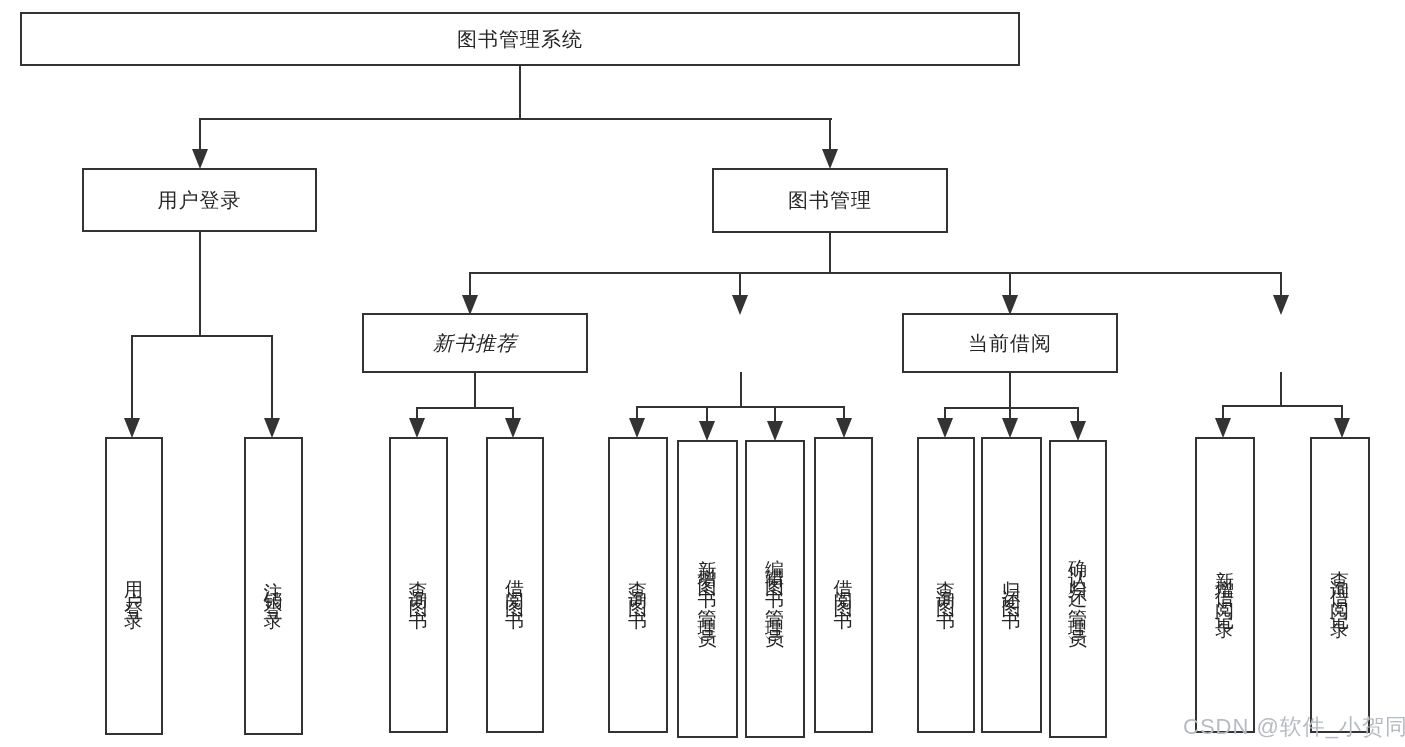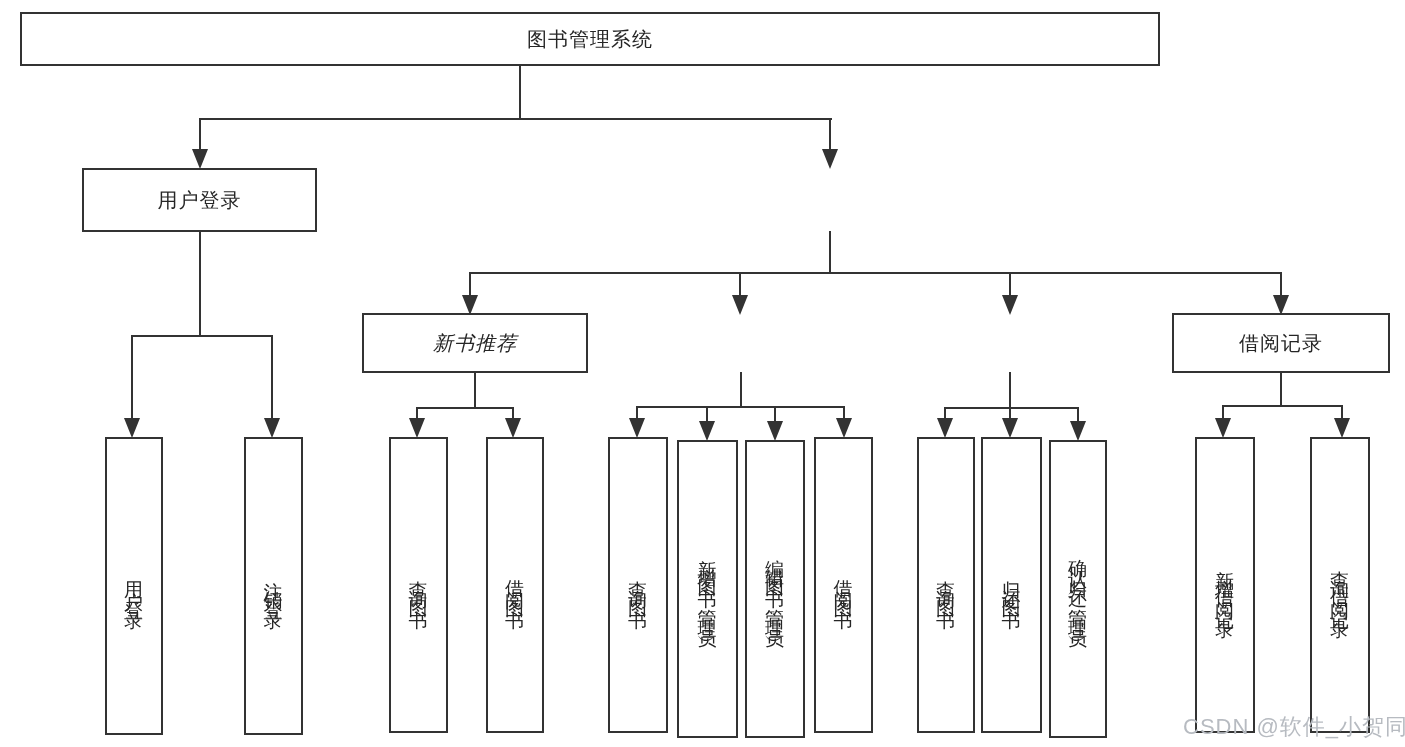--- a/index.html
+++ b/index.html
@@ -60,26 +60,27 @@
     letter-spacing: 1px;
     z-index: 5;
     white-space: nowrap;
   }
 </style>
 </head>
 <body>
 
 <div class="stage">
 
-  <div class="box" style="left:20px; top:12px; width:1140px; height:54px;">图书管理系统</div>
+  <div class="box" style="left:20px; top:12px; width:1000px; height:54px;">图书管理系统</div>
 
   <div class="box" style="left:82px; top:168px; width:235px; height:64px;">用户登录</div>
+  <div class="box" style="left:712px; top:168px; width:236px; height:65px;">图书管理</div>
 
   <div class="box" style="left:362px; top:313px; width:226px; height:60px;font-style:italic;">新书推荐</div>
-  <div class="box" style="left:1172px; top:313px; width:218px; height:60px;">借阅记录</div>
+  <div class="box" style="left:902px; top:313px; width:216px; height:60px;">当前借阅</div>
 
   <div class="box leaf" style="left:105px; top:437px; width:58px; height:298px;">用户登录</div>
   <div class="box leaf" style="left:244px; top:437px; width:59px; height:298px;">注销登录</div>
 
   <div class="box leaf" style="left:389px; top:437px; width:59px; height:296px;">查询图书</div>
   <div class="box leaf" style="left:486px; top:437px; width:58px; height:296px;">借阅图书</div>
 
   <div class="box leaf" style="left:608px; top:437px; width:60px; height:296px;">查询图书</div>
   <div class="box leaf" style="left:677px; top:440px; width:61px; height:298px;">新增图书（管理员）</div>
   <div class="box leaf" style="left:745px; top:440px; width:60px; height:298px;">编辑图书（管理员）</div>

